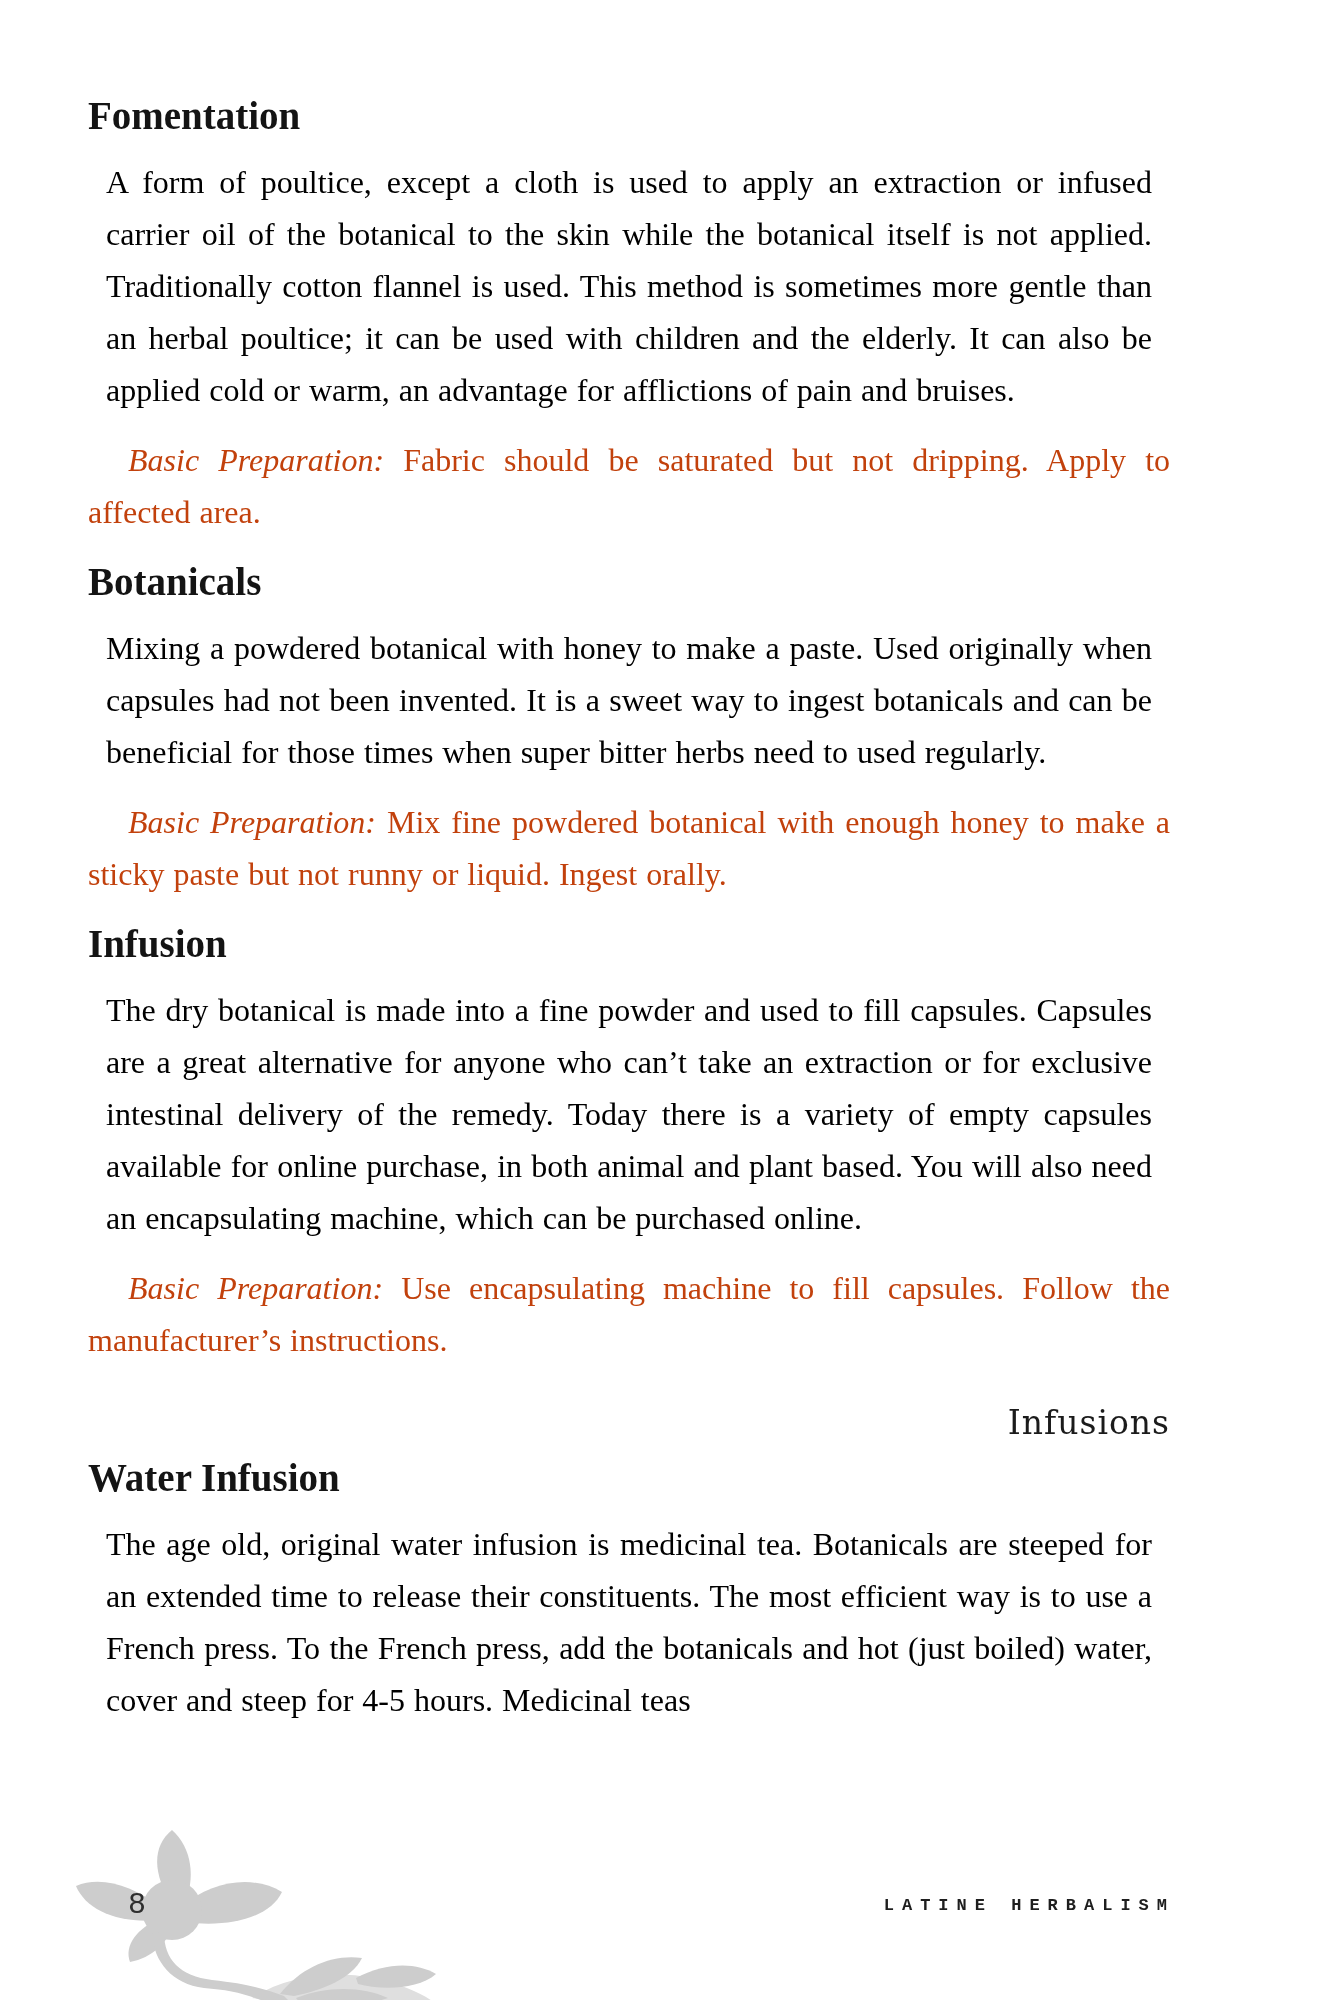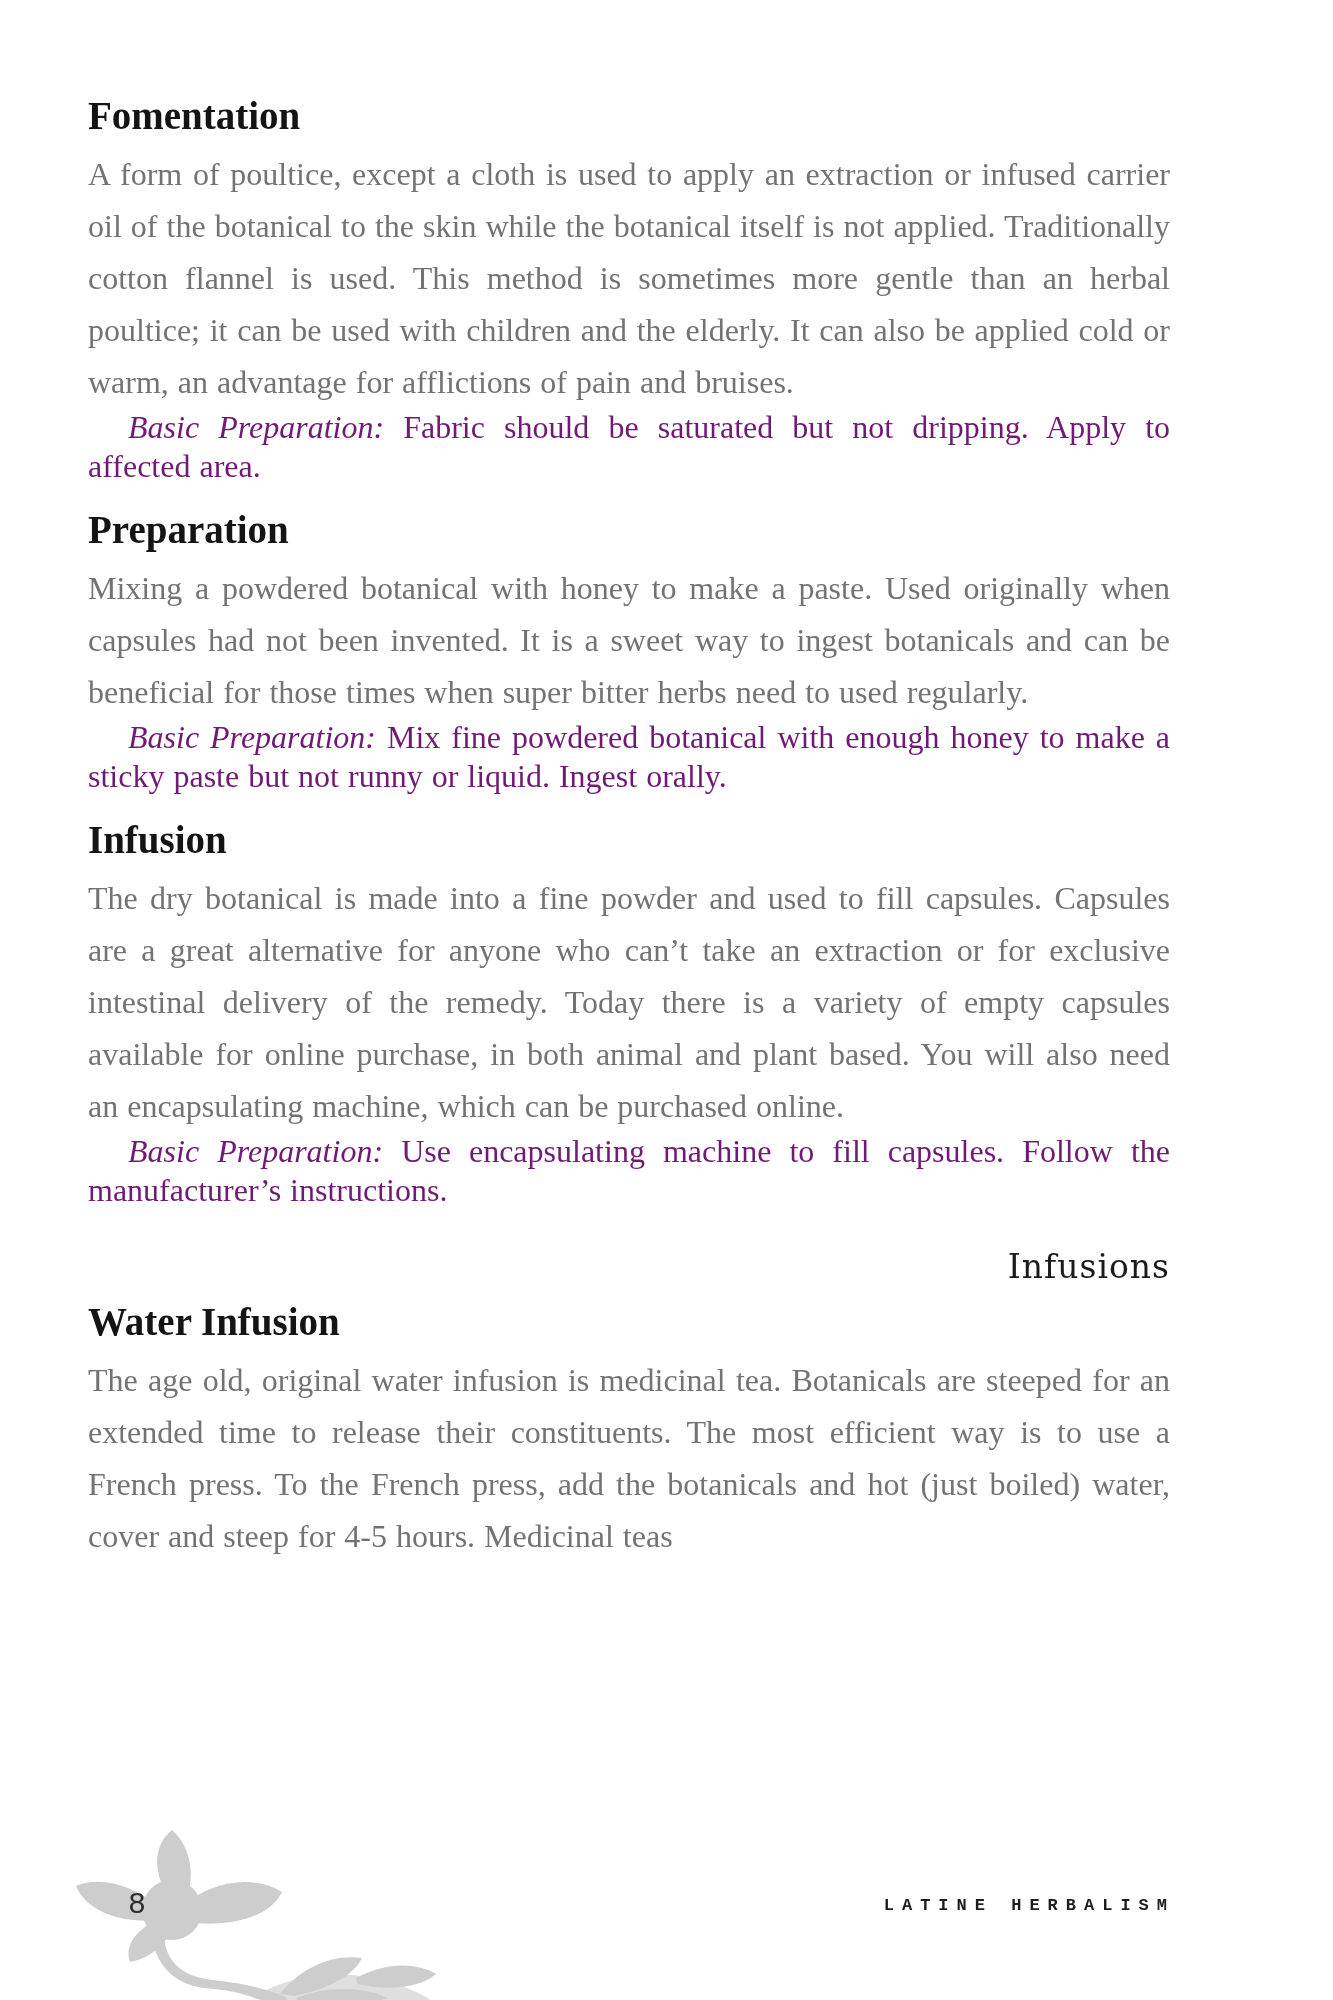--- a/index.html
+++ b/index.html
@@ -23,29 +23,29 @@
     font-size: 39px;
     line-height: 44px;
     color: #141414;
     margin: 22px 0 10px 0;
   }
   .h2.first { margin-top: 94px; }
   .h2.sub { margin-top: 4px; }
   .para {
     font-size: 32px;
     line-height: 52px;
-    color: #737373;
+    color: #000000;
     text-align: justify;
-    margin: 0;
+    margin: 18px;
     word-spacing: 1px;
   }
   .bp {
     font-size: 32px;
-    line-height: 39px;
-    color: #701a75;
+    line-height: 52px;
+    color: #c2410c;
     text-align: justify;
     margin: 0;
     text-indent: 40px;
     word-spacing: 1px;
   }
   .bp em { font-style: italic; }
   .chapter {
     font-family: "DejaVu Serif", serif;
     font-weight: 400;
     font-size: 33px;
@@ -86,21 +86,21 @@
 <body>
 
 <div id="page">
 
   <div id="content">
 
     <div class="h2 first">Fomentation</div>
     <p class="para">A form of poultice, except a cloth is used to apply an extraction or infused carrier oil of the botanical to the skin while the botanical itself is not applied. Traditionally cotton flannel is used. This method is sometimes more gentle than an herbal poultice; it can be used with children and the elderly. It can also be applied cold or warm, an advantage for afflictions of pain and bruises.</p>
     <p class="bp"><em>Basic Preparation:</em> <span>Fabric should be saturated but not dripping. Apply to affected area.</span></p>
 
-    <div class="h2">Preparation</div>
+    <div class="h2">Botanicals</div>
     <p class="para">Mixing a powdered botanical with honey to make a paste. Used originally when capsules had not been invented. It is a sweet way to ingest botanicals and can be beneficial for those times when super bitter herbs need to used regularly.</p>
     <p class="bp"><em>Basic Preparation:</em> <span>Mix fine powdered botanical with enough honey to make a sticky paste but not runny or liquid. Ingest orally.</span></p>
 
     <div class="h2">Infusion</div>
     <p class="para">The dry botanical is made into a fine powder and used to fill capsules. Capsules are a great alternative for anyone who can’t take an extraction or for exclusive intestinal delivery of the remedy. Today there is a variety of empty capsules available for online purchase, in both animal and plant based. You will also need an encapsulating machine, which can be purchased online.</p>
     <p class="bp"><em>Basic Preparation:</em> <span>Use encapsulating machine to fill capsules. Follow the manufacturer’s instructions.</span></p>
 
     <div class="chapter">Infusions</div>
 
     <div class="h2 sub">Water Infusion</div>

